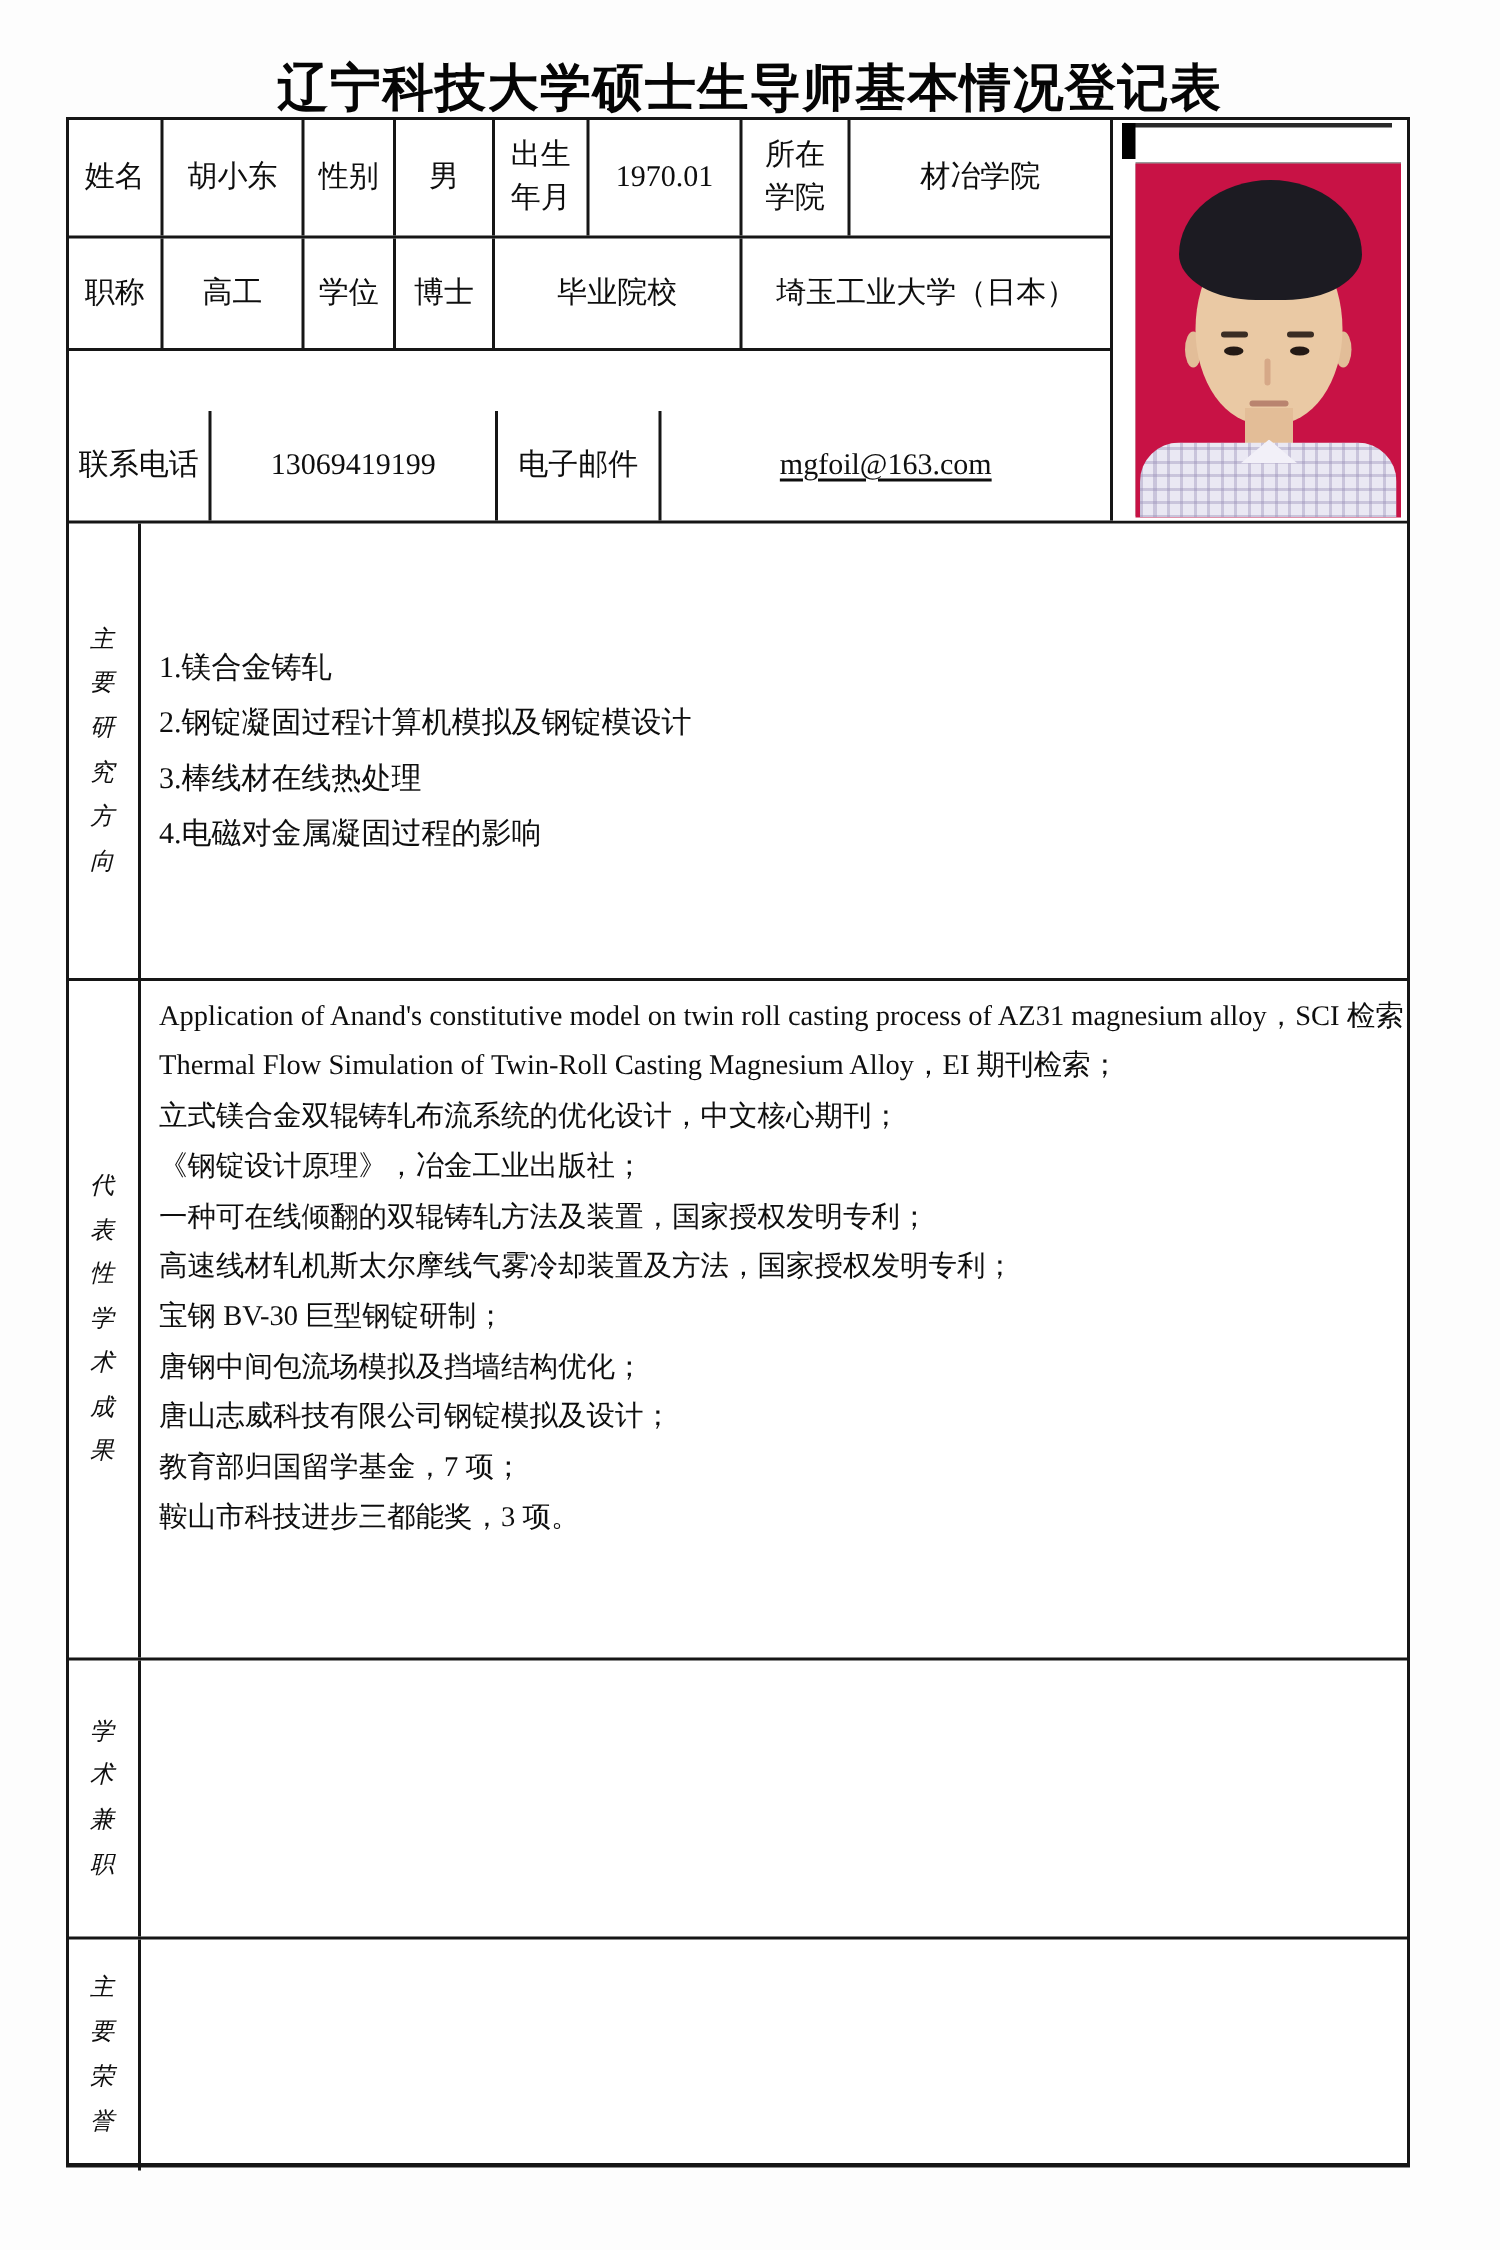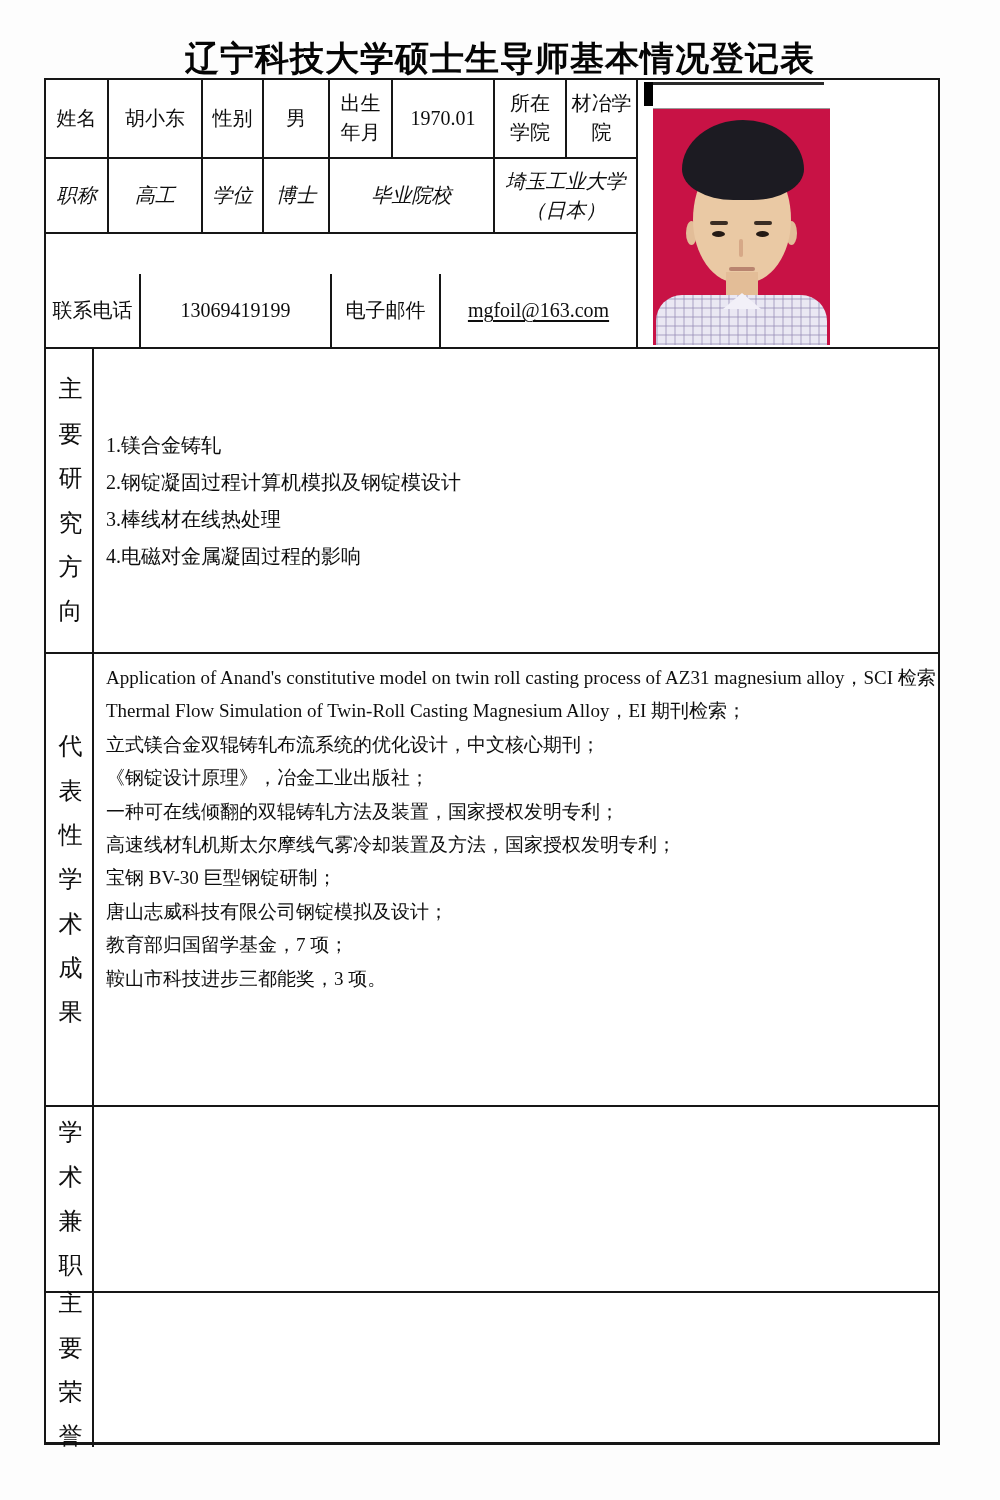--- a/index.html
+++ b/index.html
@@ -17,24 +17,24 @@
   .page-title{
     position:absolute;top:22px;left:0;width:100%;
     text-align:center;font-size:34px;font-weight:bold;
     letter-spacing:1px;color:#050505;margin-top:14px;
   }
   .form{
     position:absolute;left:44px;top:78px;width:896px;height:1367px;
     border:2px solid var(--line);border-bottom-width:3px;background:#fff;
   }
   .top-section{display:flex;height:267px;}
-  .top-left{width:592px;border-right:2px solid var(--line);display:flex;flex-direction:column;}
+  .top-left{width:696px;border-right:2px solid var(--line);display:flex;flex-direction:column;}
   .row{display:flex;}
   .row-1{height:92px;border-bottom:2px solid var(--line);}
-  .row-2{height:88px;border-bottom:2px solid var(--line);font-style:italic;}
+  .row-2{height:88px;border-bottom:2px solid var(--line);}
   .row-3{height:85px;margin-top:40px;}
   .cell{
     border-right:2px solid var(--line);
     display:flex;align-items:center;justify-content:center;
     font-size:20px;text-align:center;line-height:1.45;
     overflow:hidden;
   }
   .cell:last-child{border-right:none;}
   .wrap2{width:2.2em;word-break:break-all;}
   .email-value{text-decoration:underline;text-underline-offset:3px;cursor:pointer;}
@@ -42,22 +42,22 @@
   .section{display:flex;border-top:2px solid var(--line);}
   .sec-research{height:305px;}
   .sec-achv{height:453px;}
   .sec-parttime{height:186px;}
   .sec-honors{height:156px;}
   .vlabel-cell{
     width:48px;border-right:2px solid var(--line);
     display:flex;align-items:center;justify-content:center;
   }
   .vlabel{
-    width:1.12em;font-size:24px;line-height:1.85;
-    word-break:break-all;text-align:right;
+    width:1.12em;font-size:16px;line-height:1.85;
+    word-break:break-all;text-align:left;font-style:italic;
   }
   .sec-content{flex:1;display:flex;flex-direction:column;overflow:hidden;}
   .research-content{justify-content:center;padding:12px 12px;font-size:20px;}
   .research-content .txt-line{line-height:37px;}
   .achv-content{padding:7px 12px;font-size:19px;}
   .achv-content .txt-line{line-height:33.4px;white-space:nowrap;}
   
   .photo-cell{flex:1;position:relative;background:#ffffff;overflow:hidden;}
   .scan-topline{position:absolute;left:6px;top:2px;width:180px;height:3px;background:#2a2a2a;}
   .scan-cornermark{position:absolute;left:6px;top:2px;width:9px;height:24px;background:#000;}
@@ -172,20 +172,21 @@
       <div class="vlabel">代表性学术成果</div>
     </div>
     <div class="sec-content achv-content">
         <div class="txt-line">Application of Anand's constitutive model on twin roll casting process of AZ31 magnesium alloy，SCI 检索；</div>
         <div class="txt-line">Thermal Flow Simulation of Twin-Roll Casting Magnesium Alloy，EI 期刊检索；</div>
         <div class="txt-line">立式镁合金双辊铸轧布流系统的优化设计，中文核心期刊；</div>
         <div class="txt-line">《钢锭设计原理》，冶金工业出版社；</div>
         <div class="txt-line">一种可在线倾翻的双辊铸轧方法及装置，国家授权发明专利；</div>
         <div class="txt-line">高速线材轧机斯太尔摩线气雾冷却装置及方法，国家授权发明专利；</div>
         <div class="txt-line">宝钢 BV-30 巨型钢锭研制；</div>
+        <div class="txt-line">唐钢中间包流场模拟及挡墙结构优化；</div>
         <div class="txt-line">唐山志威科技有限公司钢锭模拟及设计；</div>
         <div class="txt-line">教育部归国留学基金，7 项；</div>
         <div class="txt-line">鞍山市科技进步三都能奖，3 项。</div>
       </div>
   </div>
 
   <div class="section sec-parttime">
     <div class="vlabel-cell">
       <div class="vlabel">学术兼职</div>
     </div>

